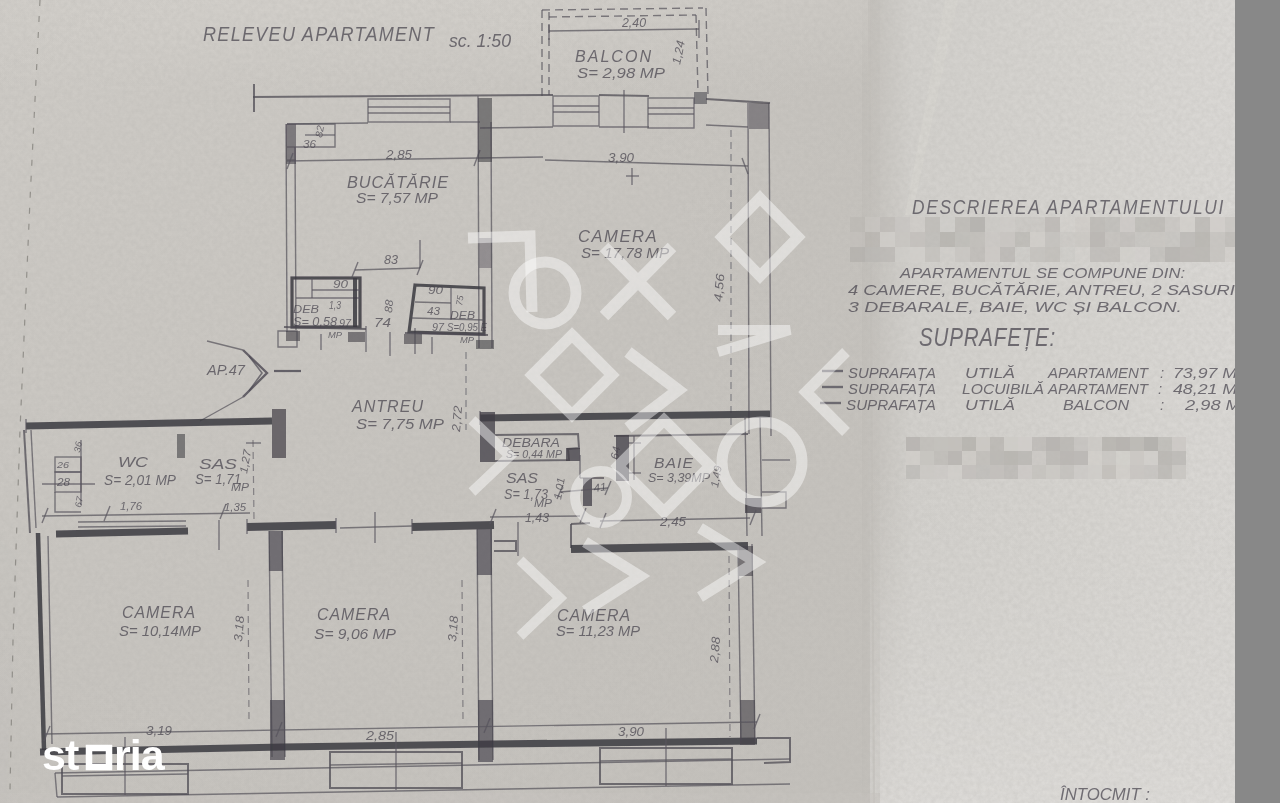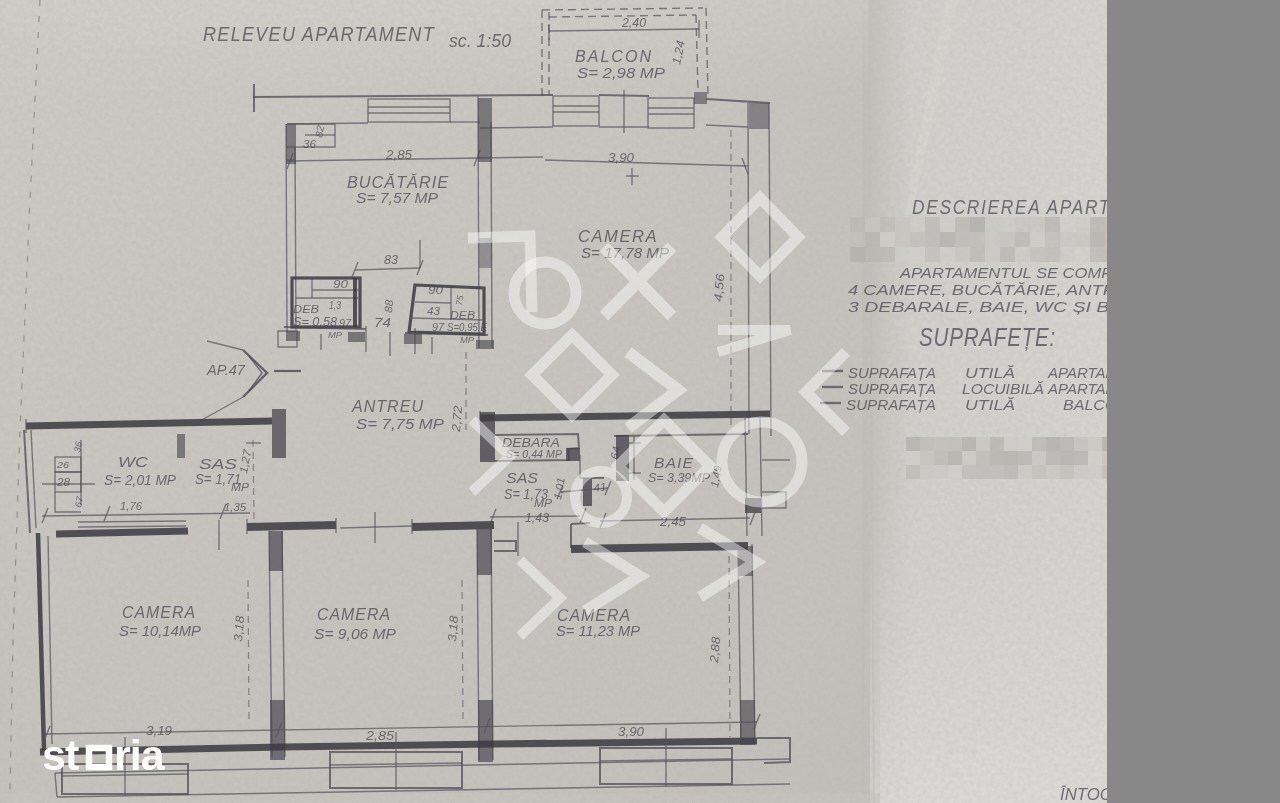--- a/index.html
+++ b/index.html
@@ -1,12 +1,12 @@
 <!DOCTYPE html>
-<html><head><meta charset="utf-8"><style>html,body{margin:0;padding:0;background:#888;}#page{position:relative;width:1107px;height:803px;overflow:hidden;}text{font-family:"Liberation Sans",sans-serif;}.hw{font-style:italic;fill:#44414b;}</style></head><body>
+<html><head><meta charset="utf-8"><style>html,body{margin:0;padding:0;background:#888;}#page{position:relative;width:1235px;height:803px;overflow:hidden;}text{font-family:"Liberation Sans",sans-serif;}.hw{font-style:italic;fill:#44414b;}</style></head><body>
 <div id="page"><svg width="1280" height="803" viewBox="0 0 1280 803" xmlns="http://www.w3.org/2000/svg">
       <defs>
         <linearGradient id="gpaper" x1="0" y1="0" x2="1" y2="1">
           <stop offset="0" stop-color="#cecbc6"></stop>
           <stop offset="0.45" stop-color="#c7c4bf"></stop>
           <stop offset="1" stop-color="#c4c1bc"></stop>
         </linearGradient>
         <linearGradient id="gright" x1="0" y1="0" x2="1" y2="0">
           <stop offset="0" stop-color="#c2bfba" stop-opacity="0.9"></stop>
           <stop offset="0.12" stop-color="#d2d0cc"></stop>

